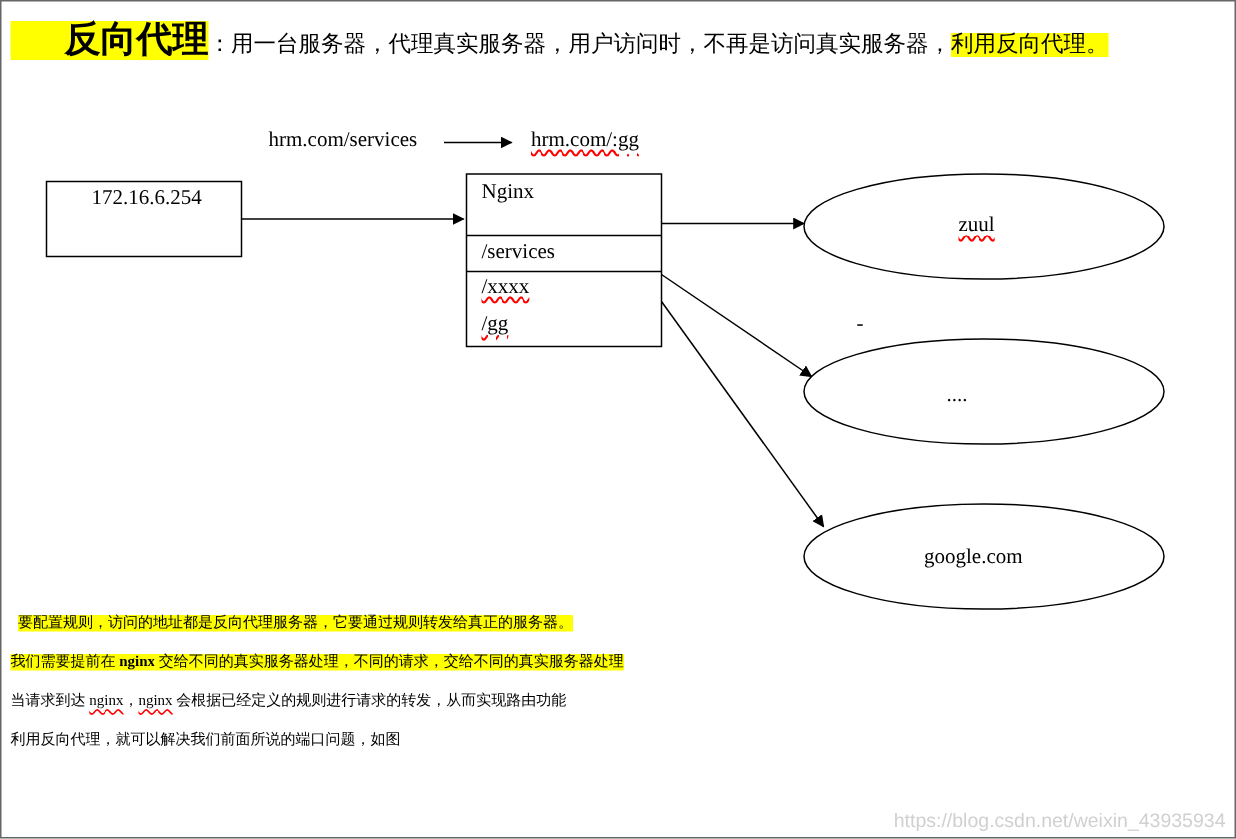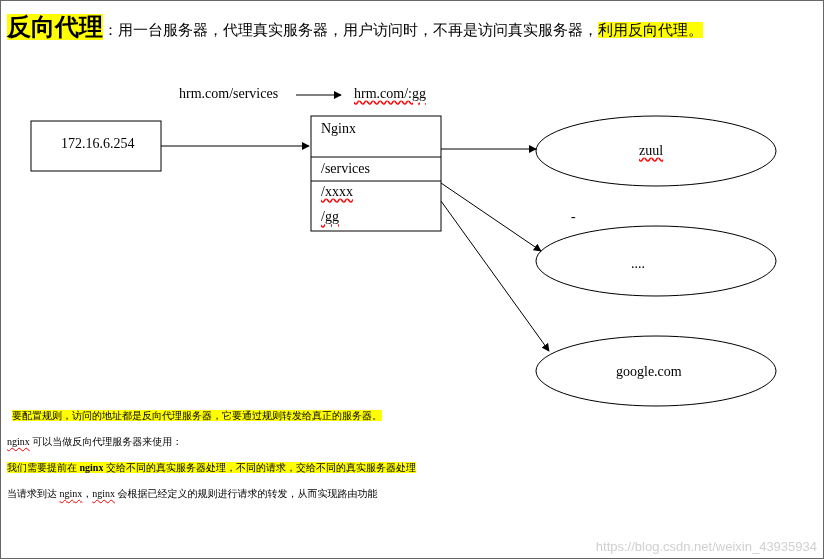--- a/index.html
+++ b/index.html
@@ -16,20 +16,21 @@
     position: relative;
     width: 824px;
     height: 559px;
     border: 1px solid #666;
     box-sizing: border-box;
   }
   .hl { background: #ffff00; }
   .title-big {
     font-size: 24px;
     font-weight: bold;
+    padding-left: 36px;
   }
   .para1 {
     position: absolute;
     top: 12px; left: 6px; right: 8px;
     line-height: 28px;
   }
   .diagram {
     position: absolute;
     top: 80px; left: 0; width: 820px; height: 330px;
   }
@@ -84,39 +85,39 @@
 
       <line x1="295" y1="14" x2="340" y2="14" stroke="#000" marker-end="url(#arrow)"></line>
 
       <line x1="440" y1="68" x2="535" y2="68" stroke="#000" marker-end="url(#arrow)"></line>
 
       <line x1="440" y1="102" x2="540" y2="170" stroke="#000" marker-end="url(#arrow)"></line>
 
       <line x1="440" y1="120" x2="548" y2="270" stroke="#000" marker-end="url(#arrow)"></line>
     </svg>
 
-    <div class="dlabel" style="left:60px; top:55px;text-align:right;">172.16.6.254</div>
+    <div class="dlabel" style="left:60px; top:44px;text-align:right;">172.16.6.254</div>
 
     <div class="dlabel" style="left:178px; top:5px;">hrm.com/services</div>
     <div class="dlabel squiggle" style="left:353px; top:5px;">hrm.com/:gg</div>
 
     <div class="dlabel" style="left:320px; top:40px;">Nginx</div>
     <div class="dlabel" style="left:320px; top:80px;">/services</div>
     <div class="dlabel squiggle" style="left:320px; top:103px;text-align:right;">/xxxx</div>
     <div class="dlabel squiggle" style="left:320px; top:128px;">/gg</div>
 
     <div class="dlabel squiggle" style="left:638px; top:62px;">zuul</div>
     <div class="dlabel" style="left:570px; top:128px;">-</div>
     <div class="dlabel" style="left:630px; top:175px;">....</div>
     <div class="dlabel" style="left:615px; top:283px;">google.com</div>
 
   </div>
 
   <div class="bottom">
     <div class="row">&nbsp;&nbsp;<span class="hl">要配置规则，访问的地址都是反向代理服务器，它要通过规则转发给真正的服务器。</span></div>
-    <div class="row"><span class="squiggle">nginx</span><span> 可以当做反向代理服务器来使用：</span></div>
     <div class="row"><span class="hl">我们需要提前在 </span><span class="hl strong">nginx</span><span class="hl"> 交给不同的真实服务器处理，不同的请求，交给不同的真实服务器处理</span></div>
     <div class="row"><span>当请求到达 </span><span class="squiggle">nginx</span><span>，</span><span class="squiggle">nginx</span><span> 会根据已经定义的规则进行请求的转发，从而实现路由功能</span></div>
+    <div class="row">利用反向代理，就可以解决我们前面所说的端口问题，如图</div>
   </div>
 
   <div class="watermark">https://blog.csdn.net/weixin_43935934</div>
 
 </div>
 
 </body></html>

